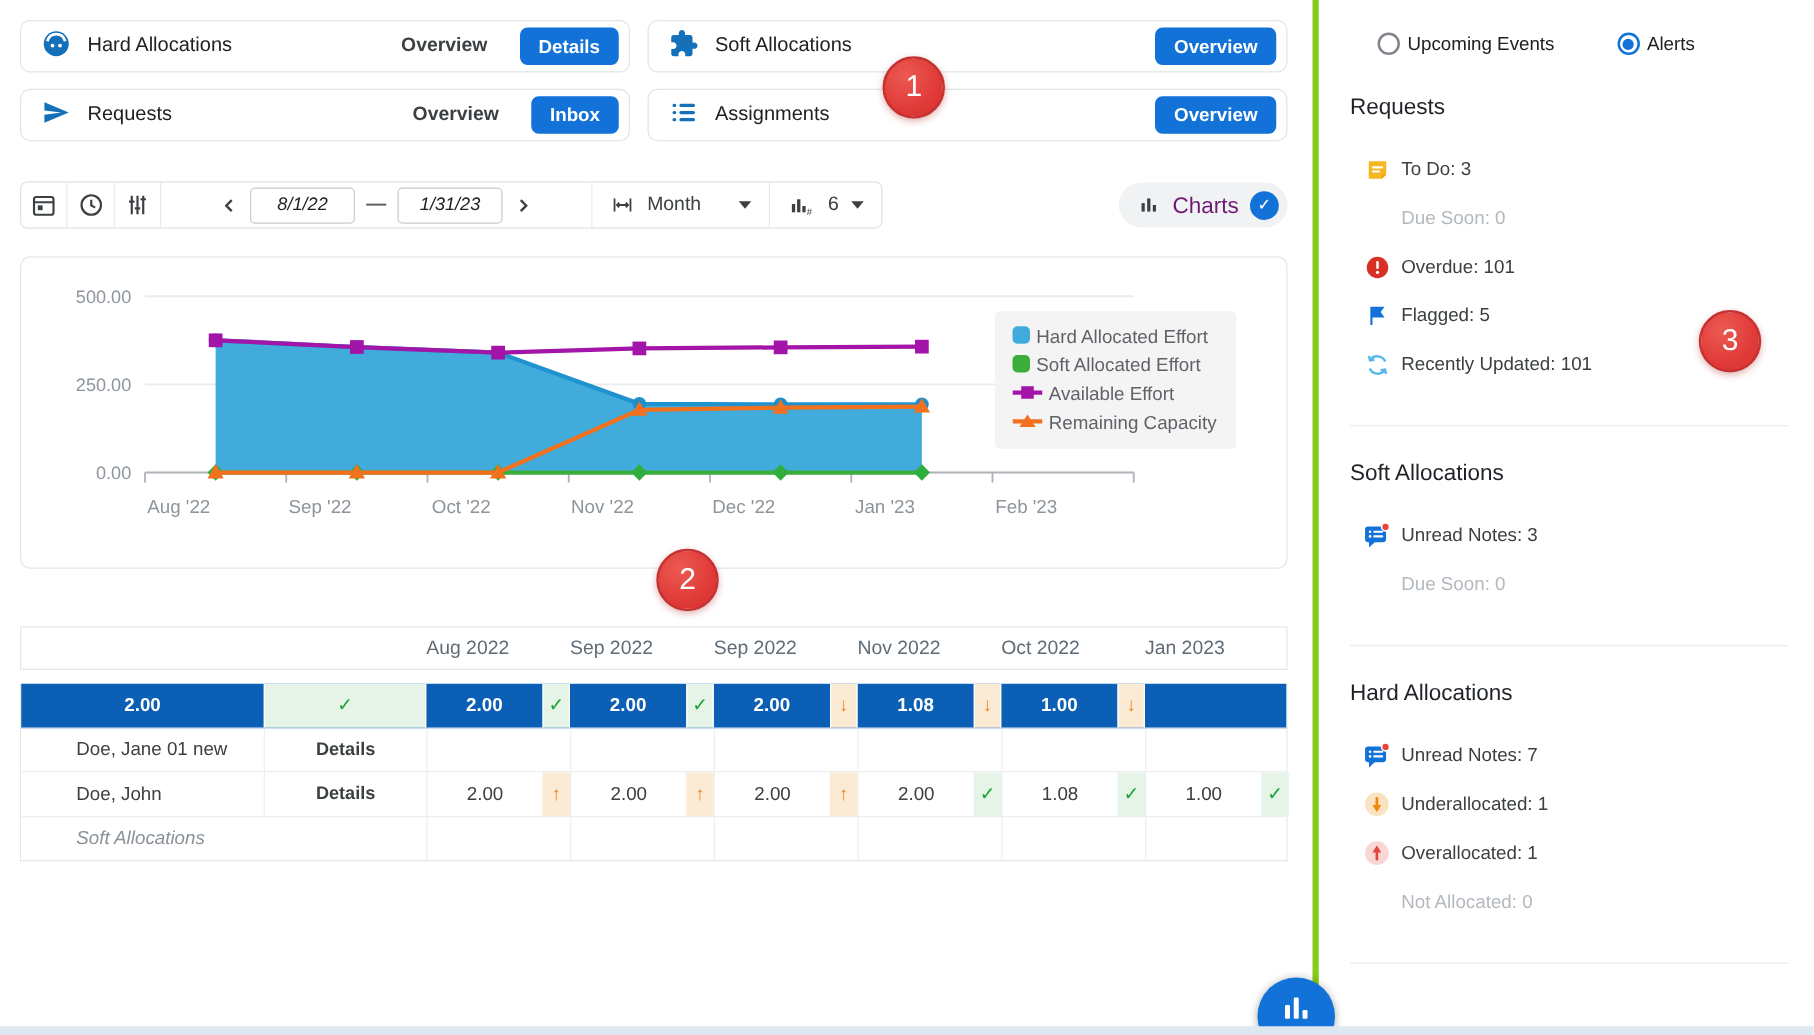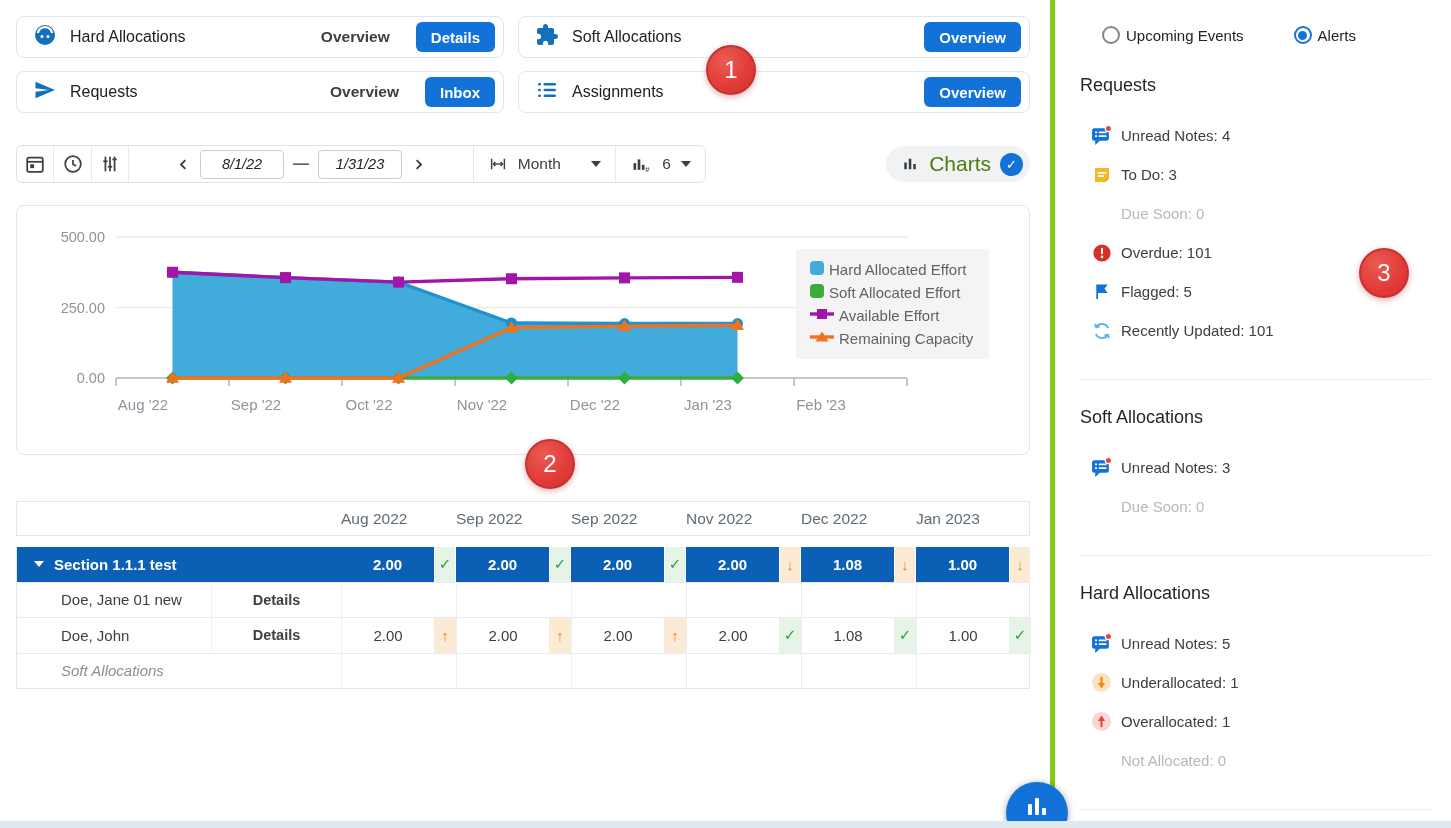--- a/index.html
+++ b/index.html
@@ -23,21 +23,21 @@
   .seg{display:flex;align-items:center;box-sizing:border-box;}
   .seg-date{width:406px;border-right:1px solid #e8ebed;justify-content:center;gap:9px;}
   .seg-month{width:163px;border-right:1px solid #e8ebed;padding:0 14px;gap:10px;}
   .seg-count{flex:1;padding:0 14px;gap:10px;}
   .date-input{width:78px;height:25px;border:1px solid #c7cdd2;border-radius:4px;font-style:italic;font-size:14.5px;text-align:center;color:#202124;font-family:inherit;}
   .dash{color:#5f6368;font-weight:700;font-size:16px;}
   .ddl{font-size:15.5px;color:#3c4043;flex:1;}
   .caret{width:0;height:0;border-left:5.5px solid transparent;border-right:5.5px solid transparent;border-top:6.5px solid #3c4043;}
   .chev{cursor:pointer;display:flex;align-items:center;}
   .charts-pill{margin-left:auto;height:36px;border-radius:18px;background:#f0f2f4;display:flex;align-items:center;gap:9px;padding:0 7px 0 16px;cursor:pointer;}
-  .charts-pill .lbl{font-size:21px;color:#4d7c0f;}
+  .charts-pill .lbl{font-size:18px;color:#701a75;}
   .check-circle{width:23px;height:23px;border-radius:50%;background:var(--blue);color:#fff;display:flex;align-items:center;justify-content:center;font-size:13px;font-weight:700;}
 
   
   .chart-box{position:absolute;left:16px;top:205px;width:1014px;height:250px;border:1px solid #e3e6e8;border-radius:8px;box-sizing:border-box;background:#fff;}
   .chart-box svg{display:block;}
   svg text{font-family:"Liberation Sans","DejaVu Sans",sans-serif;}
   .legend{position:absolute;left:779px;top:43px;background:#f4f4f4;border-radius:4px;padding:12px 16px 12px 14px;display:flex;flex-direction:column;gap:6px;}
   .legend .li{display:flex;align-items:flex-start;gap:5px;font-size:15px;color:#5f6368;white-space:nowrap;}
   .legend .sw{width:14px;height:14px;border-radius:4px;display:inline-block;}
 
@@ -291,29 +291,25 @@
       </div>
   </div>
 
   <div class="table-wrap">
     <div class="t-header">
         <div></div>
         <div class="mh">Aug 2022</div>
         <div class="mh">Sep 2022</div>
         <div class="mh">Sep 2022</div>
         <div class="mh">Nov 2022</div>
-        <div class="mh">Dec 2022</div>
+        <div class="mh">Oct 2022</div>
         <div class="mh">Jan 2023</div>
       </div>
     <div class="t-body">
         <div class="t-row row-section">
-          <div class="c cell-name">
-            <span class="caret-dn"></span>
-            <span>Section 1.1.1 test</span>
-          </div>
           <div class="c cell-v">2.00</div>
           <div class="c cell-i st-ok">✓</div>
           <div class="c cell-v">2.00</div>
           <div class="c cell-i st-ok">✓</div>
           <div class="c cell-v">2.00</div>
           <div class="c cell-i st-ok">✓</div>
           <div class="c cell-v">2.00</div>
           <div class="c cell-i st-down">↓</div>
           <div class="c cell-v">1.08</div>
           <div class="c cell-i st-down">↓</div>
@@ -377,113 +373,99 @@
         <span>Upcoming Events</span>
       </span>
       <span class="radio-item selected" id="tab1">
         <span class="radio"></span>
         <span>Alerts</span>
       </span>
     </div>
     <div id="sb-sections">
         <div class="sb-section">
           <h3 class="sb-title">Requests</h3>
+          <div class="sb-item">
+            <span class="ic">
+              <svg width="20" height="20" viewBox="0 0 20 20">
+                <path d="M3 3h14v10.5L13.5 17H3z" fill="#F5B722"></path>
+                <path d="M17 13.5 13.5 17v-3.5z" fill="#E8A50F"></path>
+                <rect x="5.5" y="7" width="9" height="1.7" rx=".85" fill="#fff"></rect>
+                <rect x="5.5" y="10.3" width="6.5" height="1.7" rx=".85" fill="#fff"></rect>
+              </svg>
+            </span>
+            <span class="tx">To Do:  3</span>
+          </div>
+          <div class="sb-item muted">
+            <span class="tx">Due Soon:  0</span>
+          </div>
+          <div class="sb-item">
+            <span class="ic">
+              <svg width="20" height="20" viewBox="0 0 20 20">
+                <circle cx="10" cy="10" r="8.6" fill="#D93025"></circle>
+                <rect x="9" y="4.8" width="2" height="6.4" rx="1" fill="#fff"></rect>
+                <circle cx="10" cy="13.9" r="1.3" fill="#fff"></circle>
+              </svg>
+            </span>
+            <span class="tx">Overdue:  101</span>
+          </div>
+          <div class="sb-item">
+            <span class="ic">
+              <svg width="19" height="19" viewBox="0 0 20 20">
+                <path d="M4.5 2.5h12l-3.3 4.5 3.3 4.5H6.3v6.3H4.5z" fill="#1272D8"></path>
+              </svg>
+            </span>
+            <span class="tx">Flagged:  5</span>
+          </div>
+          <div class="sb-item">
+            <span class="ic">
+              <svg width="20" height="20" viewBox="0 0 20 20" fill="none" stroke="#58B7E9" stroke-width="1.9">
+                <path d="M16.2 7.2A7 7 0 0 0 4 6.1"></path>
+                <path d="M3.8 12.8A7 7 0 0 0 16 13.9"></path>
+                <path d="M3.2 2.8 4 6.4l3.6-.8" stroke-linejoin="round"></path>
+                <path d="M16.8 17.2 16 13.6l-3.6.8" stroke-linejoin="round"></path>
+              </svg>
+            </span>
+            <span class="tx">Recently Updated:  101</span>
+          </div>
+        </div>
+        <div class="sb-section">
+          <h3 class="sb-title">Soft Allocations</h3>
           <div class="sb-item">
             <span class="ic">
               <svg width="21" height="21" viewBox="0 0 20 20">
                 <rect x="1" y="3" width="16" height="12" rx="2.4" fill="#1272D8"></rect>
                 <path d="M4 14.5V19l5-4.5z" fill="#1272D8"></path>
                 <circle cx="4.8" cy="7" r="1" fill="#fff"></circle>
                 <rect x="7.2" y="6.2" width="7.6" height="1.6" rx=".8" fill="#fff"></rect>
                 <circle cx="4.8" cy="10.6" r="1" fill="#fff"></circle>
                 <rect x="7.2" y="9.8" width="7.6" height="1.6" rx=".8" fill="#fff"></rect>
                 <circle cx="16.6" cy="3.4" r="3" fill="#E8453C" stroke="#fff" stroke-width="1.2"></circle>
               </svg>
             </span>
-            <span class="tx">Unread Notes:  4</span>
-          </div>
-          <div class="sb-item">
-            <span class="ic">
-              <svg width="20" height="20" viewBox="0 0 20 20">
-                <path d="M3 3h14v10.5L13.5 17H3z" fill="#F5B722"></path>
-                <path d="M17 13.5 13.5 17v-3.5z" fill="#E8A50F"></path>
-                <rect x="5.5" y="7" width="9" height="1.7" rx=".85" fill="#fff"></rect>
-                <rect x="5.5" y="10.3" width="6.5" height="1.7" rx=".85" fill="#fff"></rect>
-              </svg>
-            </span>
-            <span class="tx">To Do:  3</span>
+            <span class="tx">Unread Notes:  3</span>
           </div>
           <div class="sb-item muted">
             <span class="tx">Due Soon:  0</span>
           </div>
-          <div class="sb-item">
-            <span class="ic">
-              <svg width="20" height="20" viewBox="0 0 20 20">
-                <circle cx="10" cy="10" r="8.6" fill="#D93025"></circle>
-                <rect x="9" y="4.8" width="2" height="6.4" rx="1" fill="#fff"></rect>
-                <circle cx="10" cy="13.9" r="1.3" fill="#fff"></circle>
-              </svg>
-            </span>
-            <span class="tx">Overdue:  101</span>
-          </div>
-          <div class="sb-item">
-            <span class="ic">
-              <svg width="19" height="19" viewBox="0 0 20 20">
-                <path d="M4.5 2.5h12l-3.3 4.5 3.3 4.5H6.3v6.3H4.5z" fill="#1272D8"></path>
-              </svg>
-            </span>
-            <span class="tx">Flagged:  5</span>
-          </div>
-          <div class="sb-item">
-            <span class="ic">
-              <svg width="20" height="20" viewBox="0 0 20 20" fill="none" stroke="#58B7E9" stroke-width="1.9">
-                <path d="M16.2 7.2A7 7 0 0 0 4 6.1"></path>
-                <path d="M3.8 12.8A7 7 0 0 0 16 13.9"></path>
-                <path d="M3.2 2.8 4 6.4l3.6-.8" stroke-linejoin="round"></path>
-                <path d="M16.8 17.2 16 13.6l-3.6.8" stroke-linejoin="round"></path>
-              </svg>
-            </span>
-            <span class="tx">Recently Updated:  101</span>
-          </div>
         </div>
         <div class="sb-section">
-          <h3 class="sb-title">Soft Allocations</h3>
+          <h3 class="sb-title">Hard Allocations</h3>
           <div class="sb-item">
             <span class="ic">
               <svg width="21" height="21" viewBox="0 0 20 20">
                 <rect x="1" y="3" width="16" height="12" rx="2.4" fill="#1272D8"></rect>
                 <path d="M4 14.5V19l5-4.5z" fill="#1272D8"></path>
                 <circle cx="4.8" cy="7" r="1" fill="#fff"></circle>
                 <rect x="7.2" y="6.2" width="7.6" height="1.6" rx=".8" fill="#fff"></rect>
                 <circle cx="4.8" cy="10.6" r="1" fill="#fff"></circle>
                 <rect x="7.2" y="9.8" width="7.6" height="1.6" rx=".8" fill="#fff"></rect>
                 <circle cx="16.6" cy="3.4" r="3" fill="#E8453C" stroke="#fff" stroke-width="1.2"></circle>
               </svg>
             </span>
-            <span class="tx">Unread Notes:  3</span>
-          </div>
-          <div class="sb-item muted">
-            <span class="tx">Due Soon:  0</span>
-          </div>
-        </div>
-        <div class="sb-section">
-          <h3 class="sb-title">Hard Allocations</h3>
-          <div class="sb-item">
-            <span class="ic">
-              <svg width="21" height="21" viewBox="0 0 20 20">
-                <rect x="1" y="3" width="16" height="12" rx="2.4" fill="#1272D8"></rect>
-                <path d="M4 14.5V19l5-4.5z" fill="#1272D8"></path>
-                <circle cx="4.8" cy="7" r="1" fill="#fff"></circle>
-                <rect x="7.2" y="6.2" width="7.6" height="1.6" rx=".8" fill="#fff"></rect>
-                <circle cx="4.8" cy="10.6" r="1" fill="#fff"></circle>
-                <rect x="7.2" y="9.8" width="7.6" height="1.6" rx=".8" fill="#fff"></rect>
-                <circle cx="16.6" cy="3.4" r="3" fill="#E8453C" stroke="#fff" stroke-width="1.2"></circle>
-              </svg>
-            </span>
-            <span class="tx">Unread Notes:  5</span>
+            <span class="tx">Unread Notes:  7</span>
           </div>
           <div class="sb-item">
             <span class="ic">
               <svg width="21" height="21" viewBox="0 0 20 20">
                 <circle cx="10" cy="10" r="9" fill="#FBE3C2"></circle>
                 <rect x="9" y="4.4" width="2" height="7" rx="1" fill="#F1860B"></rect>
                 <path d="M6.6 10.4h6.8L10 15.8z" fill="#F1860B"></path>
               </svg>
             </span>
             <span class="tx">Underallocated:  1</span>

